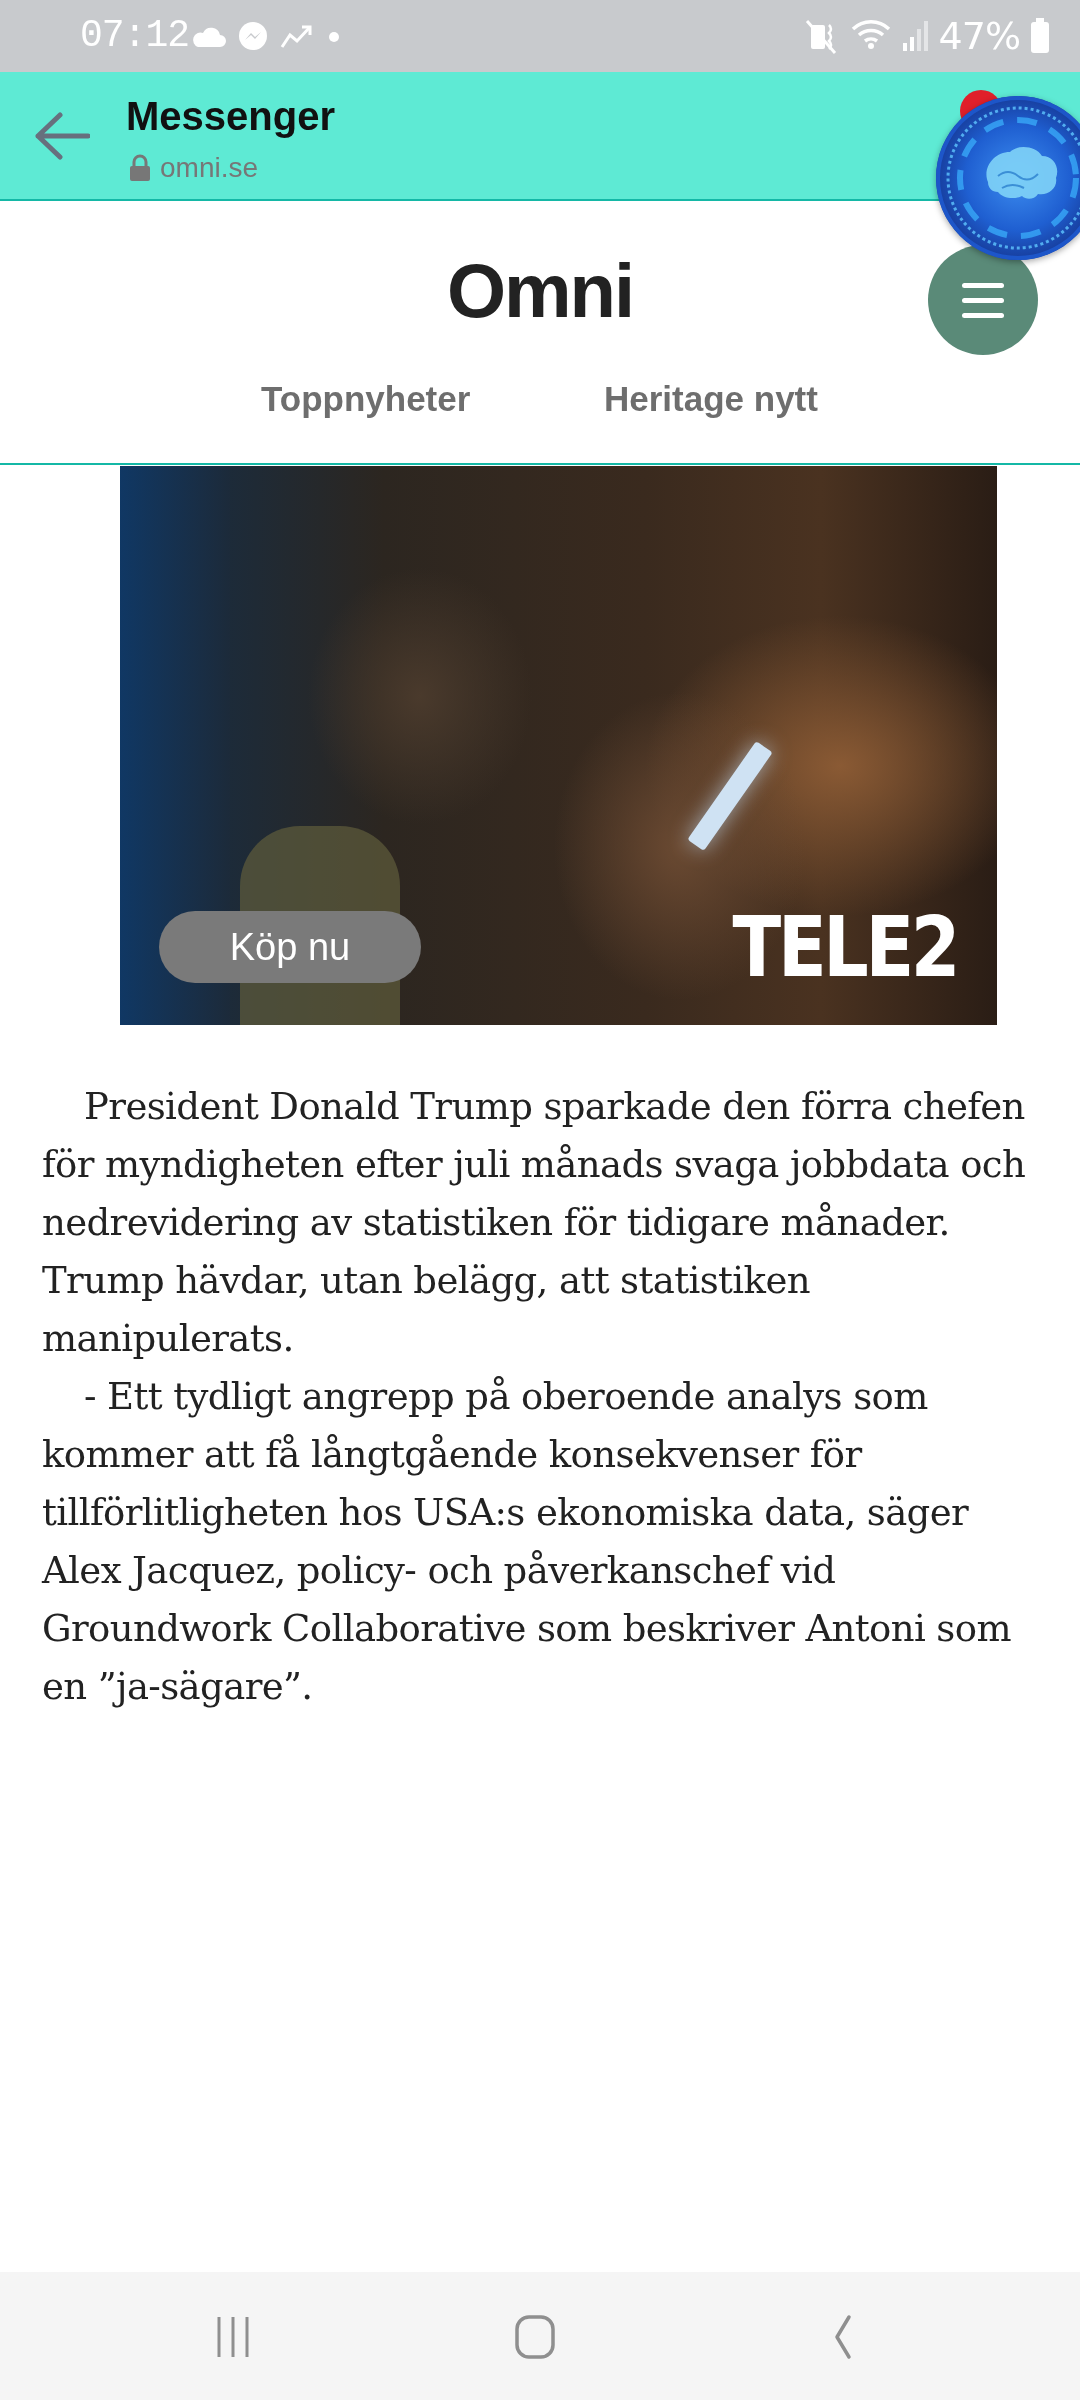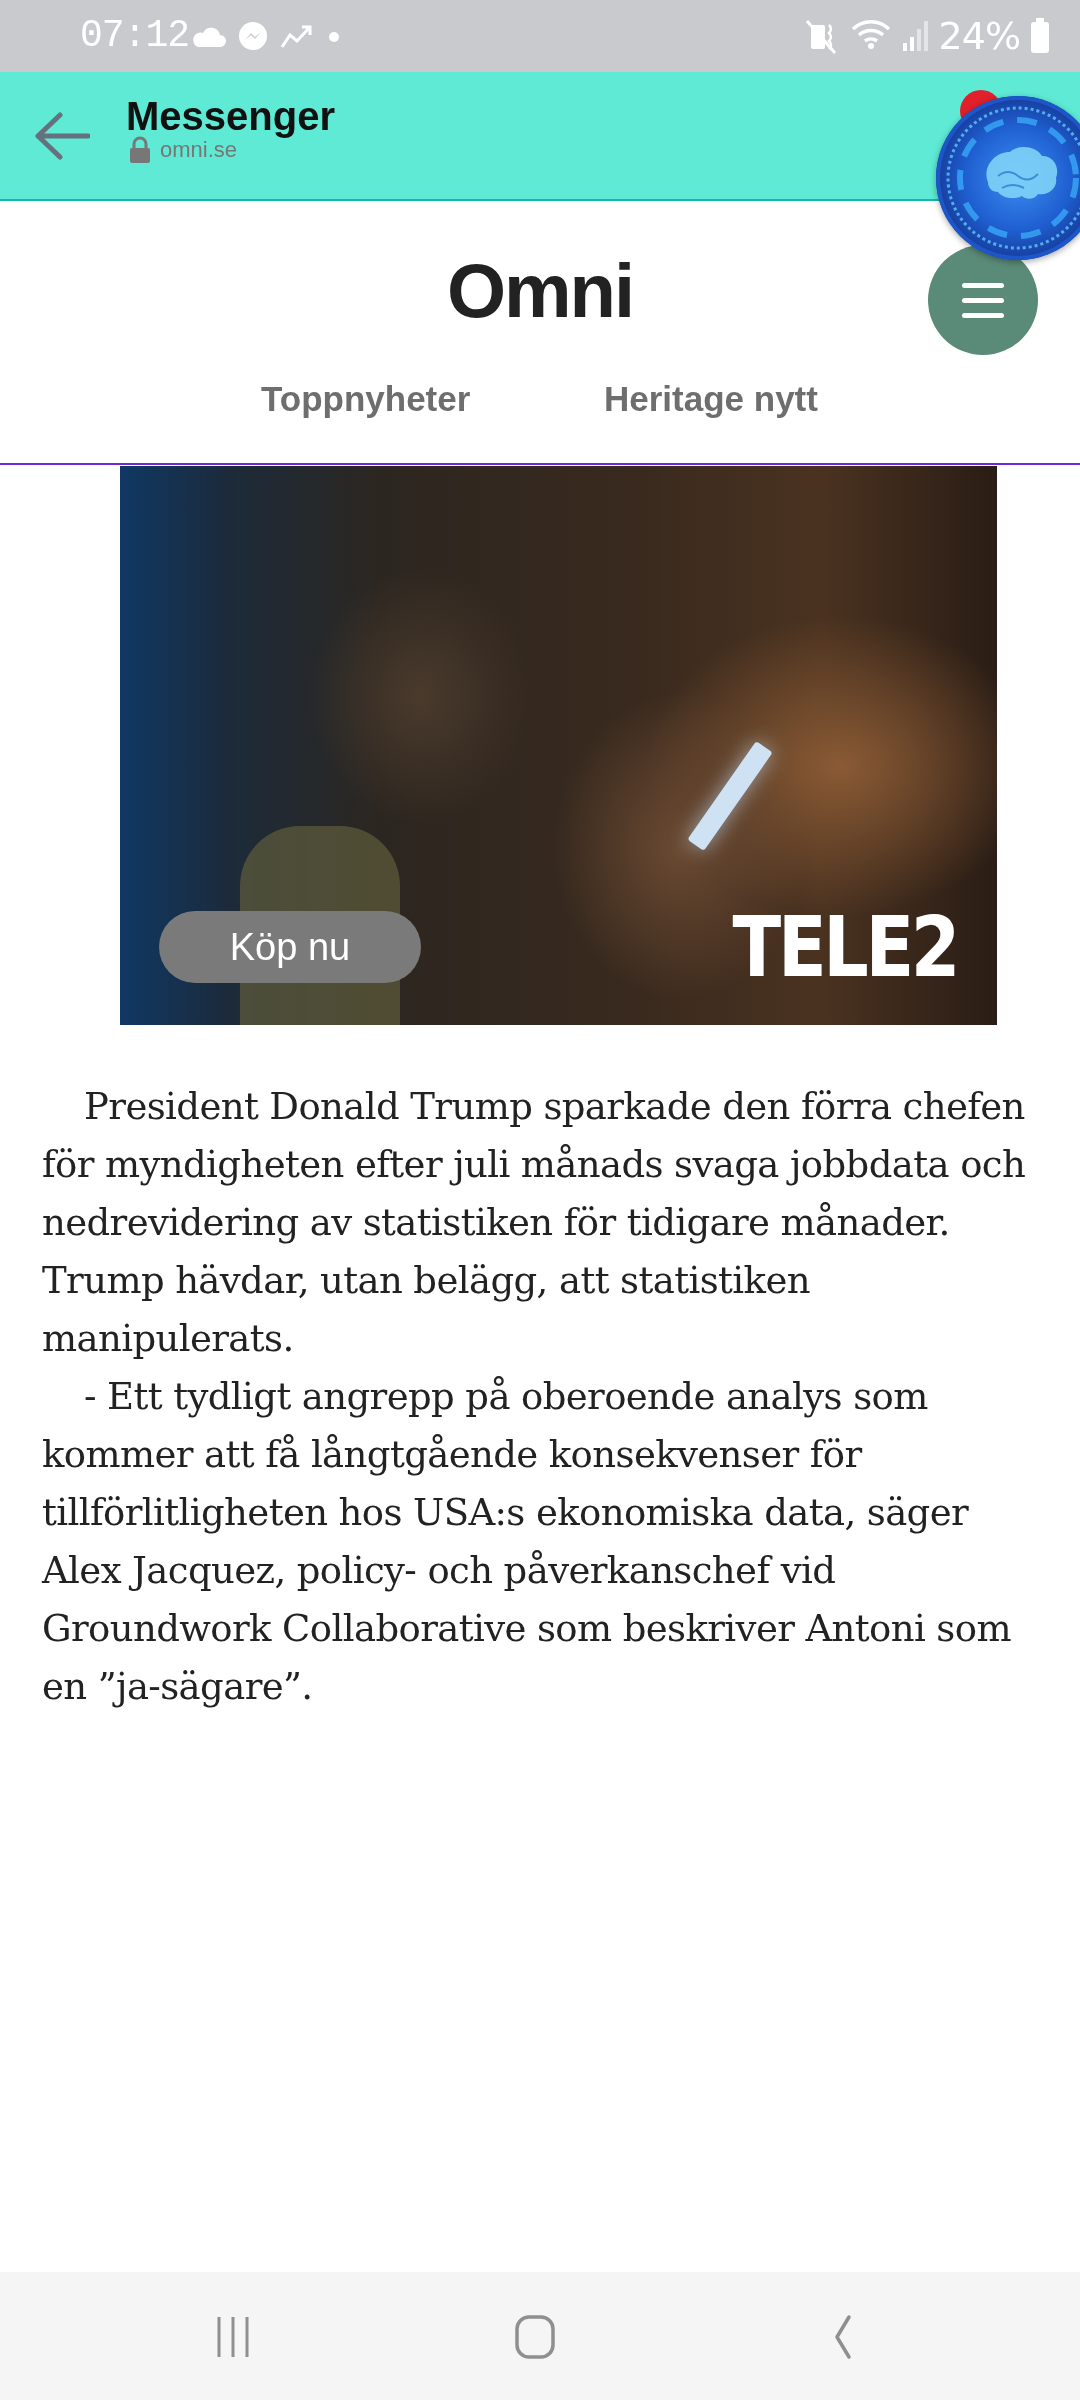--- a/index.html
+++ b/index.html
@@ -6,27 +6,27 @@
   body { width:1080px; height:2400px; position:relative; overflow:hidden; background:#ffffff; font-family:"Liberation Sans", sans-serif; }
   .statusbar { position:absolute; left:0; top:0; width:1080px; height:72px; background:#c8cacd; color:#ffffff; }
   .sb-time { position:absolute; left:80px; top:14px; font-size:38px; letter-spacing:-1px; font-family:Liberation Mono, monospace; font-weight:300; }
   .sb-icons-left { position:absolute; left:190px; top:20px; display:flex; gap:10px; align-items:center; }
   .sb-right { position:absolute; right:30px; top:14px; display:flex; align-items:center; gap:10px; }
   .sb-pct { font-size:38px; font-family:"DejaVu Sans", sans-serif; letter-spacing:-1px; }
 
   .browserbar { position:absolute; left:0; top:72px; width:1080px; height:127px; background:#5eead4; border-bottom:8px solid #14b8a6; }
   .back-btn { position:absolute; left:30px; top:32px; width:64px; height:64px; display:flex; align-items:center; justify-content:center; }
   .bb-title { position:absolute; left:126px; top:22px; font-size:40px; font-weight:bold; color:#111; }
-  .bb-url { position:absolute; left:128px; top:64px; font-size:22px; color:#777; display:flex; align-items:center; gap:8px; }
+  .bb-url { position:absolute; left:128px; top:80px; font-size:28px; color:#777; display:flex; align-items:center; gap:8px; }
   .red-badge { position:absolute; left:960px; top:90px; width:42px; height:42px; border-radius:50%; background:#e0202a; }
   .brain { position:absolute; left:936px; top:96px; width:164px; height:164px; border-radius:50%;
            background: radial-gradient(circle at 50% 50%, #3d8ef0 0%, #1f5fd1 45%, #173e9e 70%, #1a52c4 100%);
            box-shadow: 0 0 0 4px #1d56c9 inset, 0 2px 6px rgba(0,0,0,0.35); overflow:hidden; }
 
-  .sitehead { position:absolute; left:0; top:201px; width:1080px; height:262px; background:#fff; border-bottom:2px solid #6d28d9; }
+  .sitehead { position:absolute; left:0; top:201px; width:1080px; height:262px; background:#fff; border-bottom:2px solid #14b8a6; }
   .logo { position:absolute; left:0; width:1080px; top:46px; text-align:center; font-size:76px; font-weight:bold; color:#222; letter-spacing:-2px; }
   .menu-btn { position:absolute; left:928px; top:44px; width:110px; height:110px; border-radius:50%; background:#5a8a78; display:flex; flex-direction:column; justify-content:center; align-items:center; gap:10px; }
   .menu-btn span { display:block; width:42px; height:5px; background:#fff; border-radius:3px; }
   .tabs { position:absolute; top:178px; left:0; width:1080px; }
   .tab { position:absolute; font-size:35px; color:#6e6e6e; font-weight:bold; font-family:"Liberation Sans", sans-serif; }
 
   .ad { position:absolute; left:120px; top:466px; width:840px; height:559px; overflow:hidden;
         background:
           radial-gradient(ellipse 180px 220px at 560px 380px, #6b4a32 0%, rgba(60,40,25,0) 70%),
           radial-gradient(ellipse 140px 160px at 300px 230px, #4a3a2c 0%, rgba(40,30,20,0) 80%),
@@ -78,21 +78,21 @@
         <path d="M8 18a18 18 0 0 1 24 0" fill="none" stroke="#fff" stroke-width="3.5"></path>
         <path d="M14 24a10 10 0 0 1 12 0" fill="none" stroke="#fff" stroke-width="3.5"></path>
         <circle cx="20" cy="29" r="3" fill="#fff"></circle>
       </svg>
     <svg width="28" height="34" viewBox="0 0 28 34">
         <rect x="2" y="24" width="4" height="8" fill="#fff"></rect>
         <rect x="9" y="18" width="4" height="14" fill="#fff"></rect>
         <rect x="16" y="10" width="4" height="22" fill="#e4e5e7"></rect>
         <rect x="23" y="2" width="4" height="30" fill="#e4e5e7"></rect>
       </svg>
-    <span class="sb-pct">24%</span>
+    <span class="sb-pct">47%</span>
     <svg width="20" height="36" viewBox="0 0 20 36">
         <rect x="6" y="0" width="8" height="4" fill="#fff"></rect>
         <rect x="1" y="4" width="18" height="31" rx="3" fill="#fff"></rect>
       </svg>
   </div>
 </div>
 
 <div class="browserbar">
   <div class="back-btn">
     <svg width="56" height="50" viewBox="0 0 56 50">

